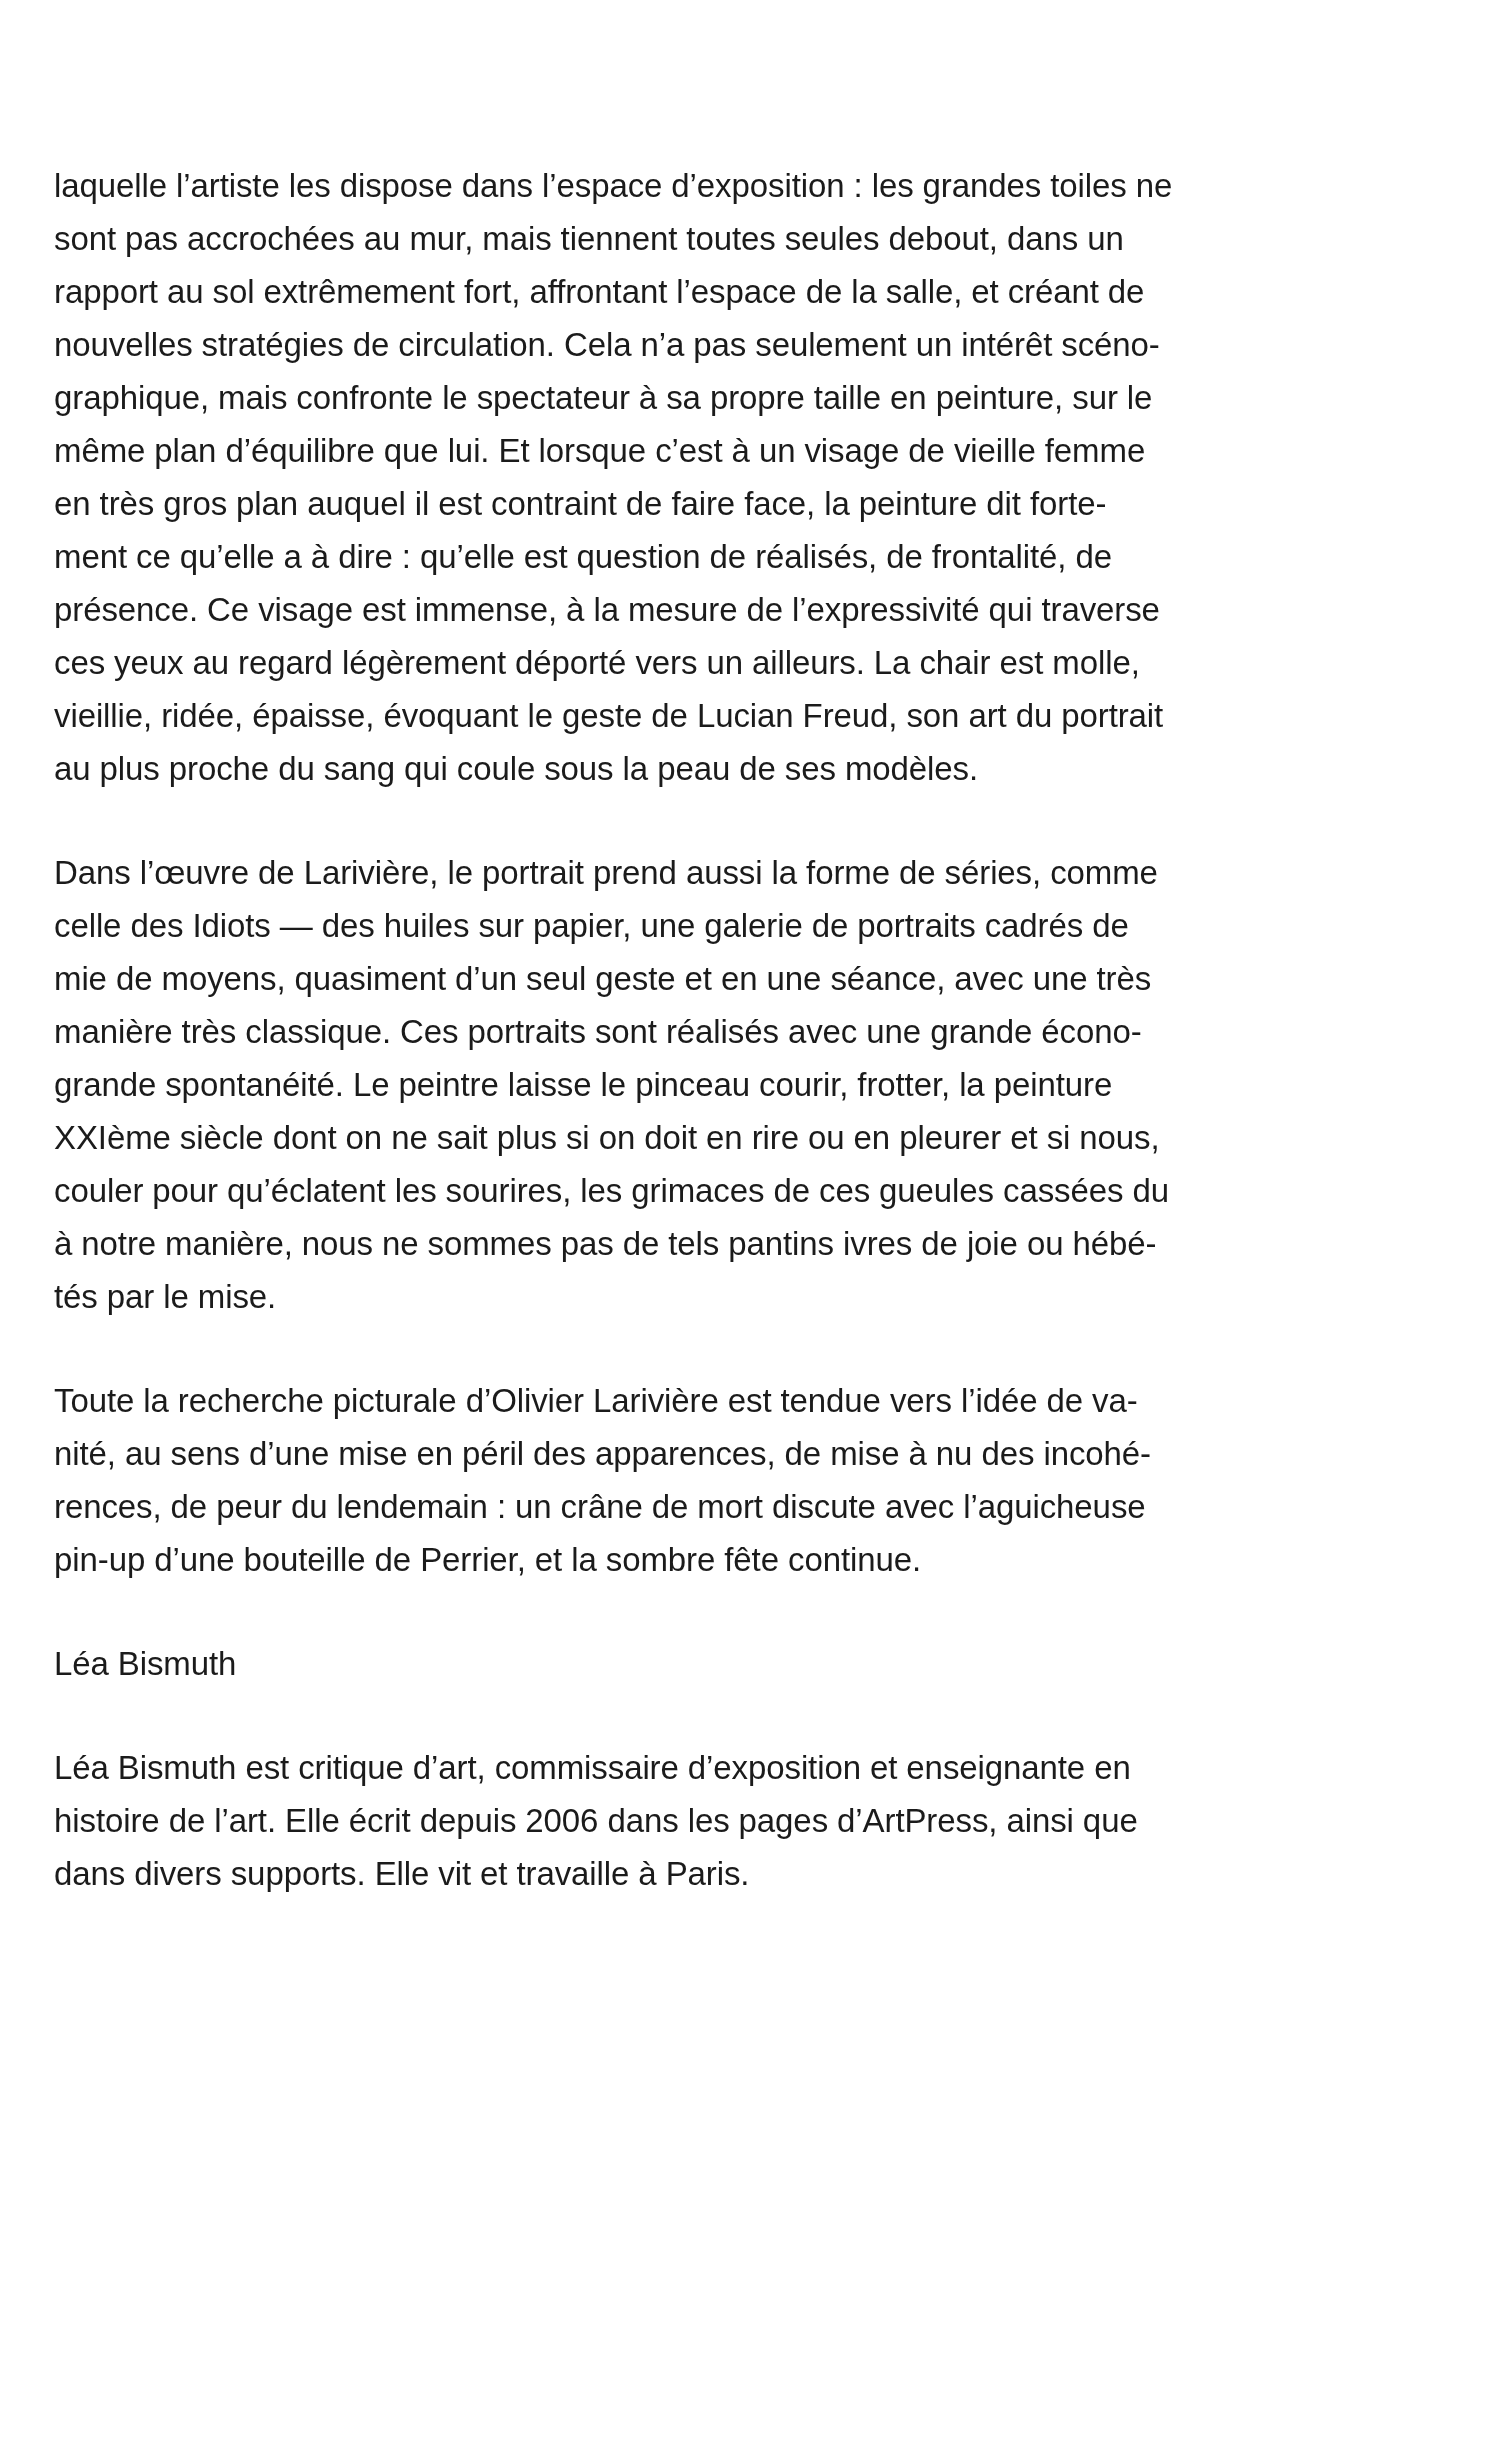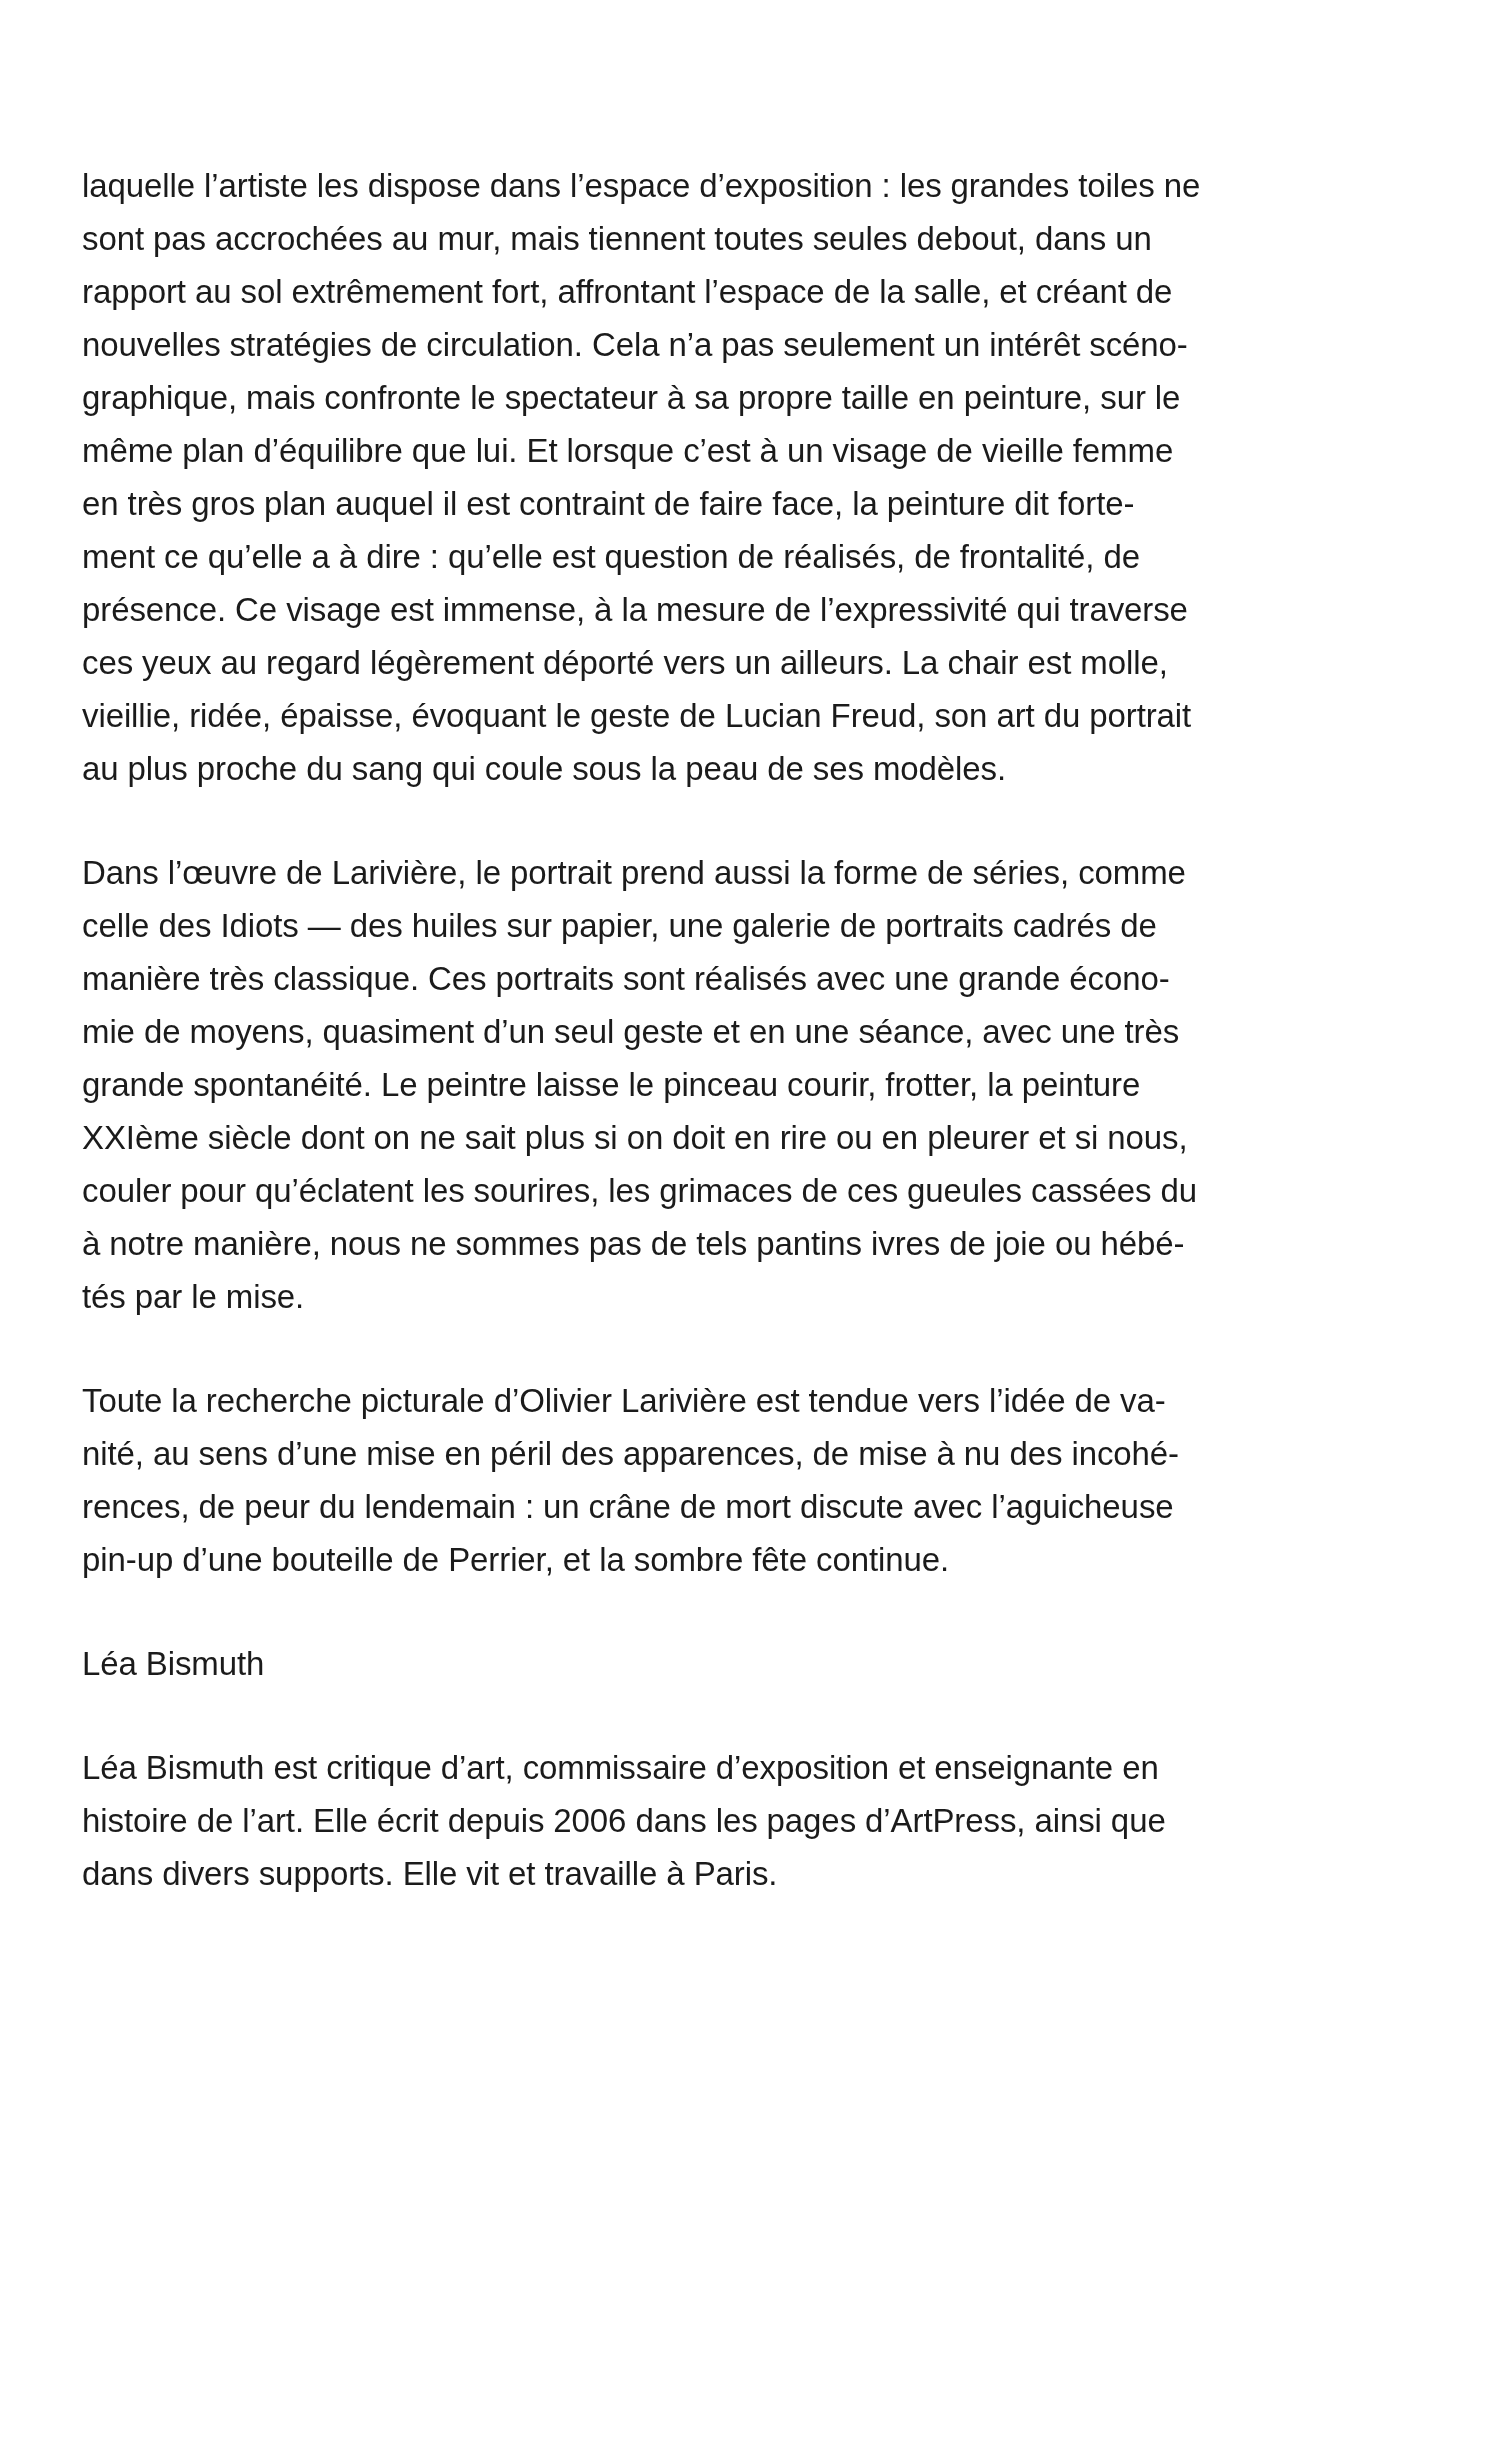--- a/index.html
+++ b/index.html
@@ -11,21 +11,21 @@
     width: 1492px;
     height: 2462px;
     position: relative;
     overflow: hidden;
     font-family: "Liberation Sans", "DejaVu Sans", sans-serif;
   }
   .page {
     box-sizing: border-box;
     width: 1492px;
     height: 2462px;
-    padding: 159px 91px 0 82px;
+    padding: 159px 91px 0 54px;
     background: #ffffff;
   }
   .article {
     font-size: 33px;
     font-weight: 300;
     letter-spacing: -0.1px;
     line-height: 53px;
     color: #1b1b1b;
     text-align: left;
   }
@@ -55,22 +55,22 @@
         <span class="line">en très gros plan auquel il est contraint de faire face, la peinture dit forte-</span>
         <span class="line">ment ce qu’elle a à dire : qu’elle est question de réalisés, de frontalité, de</span>
         <span class="line">présence. Ce visage est immense, à la mesure de l’expressivité qui traverse</span>
         <span class="line">ces yeux au regard légèrement déporté vers un ailleurs. La chair est molle,</span>
         <span class="line">vieillie, ridée, épaisse, évoquant le geste de Lucian Freud, son art du portrait</span>
         <span class="line">au plus proche du sang qui coule sous la peau de ses modèles.</span>
       </p>
       <p class="para">
         <span class="line">Dans l’œuvre de Larivière, le portrait prend aussi la forme de séries, comme</span>
         <span class="line">celle des Idiots — des huiles sur papier, une galerie de portraits cadrés de</span>
+        <span class="line">mie de moyens, quasiment d’un seul geste et en une séance, avec une très</span>
         <span class="line">manière très classique. Ces portraits sont réalisés avec une grande écono-</span>
-        <span class="line">mie de moyens, quasiment d’un seul geste et en une séance, avec une très</span>
         <span class="line">grande spontanéité. Le peintre laisse le pinceau courir, frotter, la peinture</span>
         <span class="line">XXIème siècle dont on ne sait plus si on doit en rire ou en pleurer et si nous,</span>
         <span class="line">couler pour qu’éclatent les sourires, les grimaces de ces gueules cassées du</span>
         <span class="line">à notre manière, nous ne sommes pas de tels pantins ivres de joie ou hébé-</span>
         <span class="line">tés par le mise.</span>
       </p>
       <p class="para">
         <span class="line">Toute la recherche picturale d’Olivier Larivière est tendue vers l’idée de va-</span>
         <span class="line">nité, au sens d’une mise en péril des apparences, de mise à nu des incohé-</span>
         <span class="line">rences, de peur du lendemain : un crâne de mort discute avec l’aguicheuse</span>

